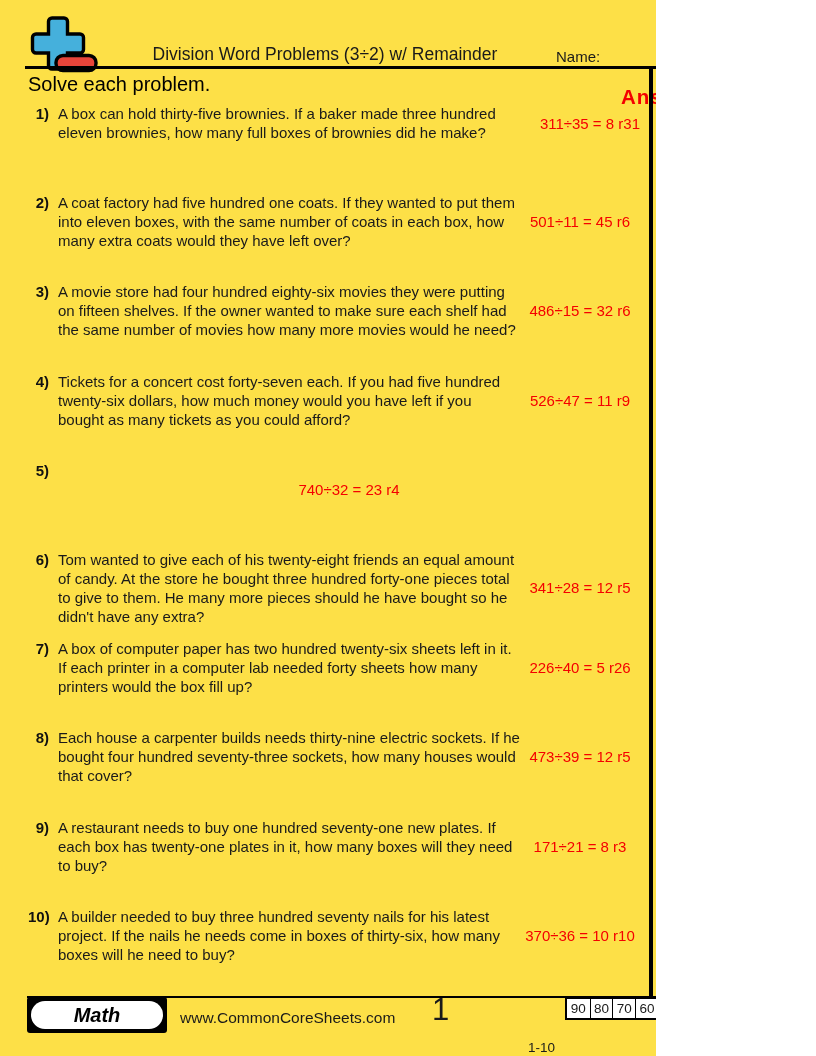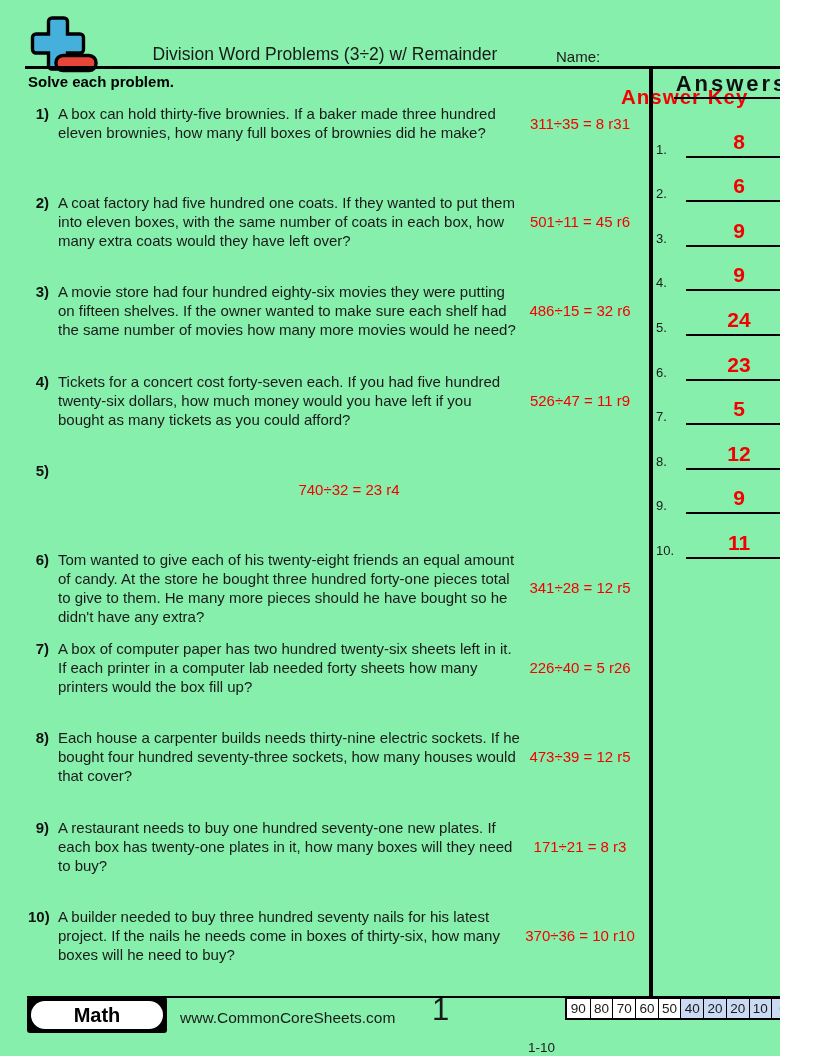--- a/index.html
+++ b/index.html
@@ -1,41 +1,41 @@
 <!DOCTYPE html>
 <html><head>
 <meta charset="utf-8">
 <style>
   * { margin: 0; padding: 0; box-sizing: border-box; }
   html, body { background: #ffffff; }
   body { font-family: "Liberation Sans", sans-serif; color: #111111; }
   .page {
     position: relative;
-    width: 780px;
+    width: 656px;
     height: 1056px;
-    background: #86efac;
+    background: #fde047;
     overflow: hidden;
   }
 
   
   .logo { position: absolute; left: 25px; top: 15px; width: 74px; height: 58px; }
   .wtitle {
     position: absolute; left: 90px; top: 44px; width: 470px;
     text-align: center; font-size: 17.5px; font-weight: 500; color: #1a1a1a;
     white-space: nowrap;
   }
   .name-label { position: absolute; left: 556px; top: 48px; font-size: 15px; color: #1a1a1a; }
   .name-value {
     position: absolute; left: 621px; top: 41px;
     font-size: 20.5px; font-weight: bold; color: #f40000; letter-spacing: 1px;
     white-space: nowrap;
     margin-top: 44px;
   }
   .header-line { position: absolute; left: 25px; top: 66px; width: 787px; height: 3px; background: #000; }
-  .instruction { position: absolute; left: 28px; top: 73px; font-size: 15px; font-weight: bold; color: #000; }
+  .instruction { position: absolute; left: 28px; top: 73px; font-size: 20px; font-weight: normal; color: #000; }
 
   
   .problems { position: absolute; left: 28px; top: 104px; width: 612px; }
   .problem { display: flex; align-items: flex-start; height: 89.2px; }
   .pnum { width: 30px; padding-right: 9px; text-align: right; font-size: 15px; font-weight: bold; line-height: 19px; flex: none; }
   .ptext { width: 462px; font-size: 15px; line-height: 19px; color: #1a1a1a; flex: none; }
   .peq { flex: 1; display: flex; align-items: center; justify-content: center; }
   .peq span { color: #f40000; font-size: 15px; white-space: nowrap; }
 
   
@@ -56,21 +56,21 @@
   .aline { flex: 1; border-bottom: 2px solid #000; text-align: center; }
   .aval { display: block; color: #f40000; font-weight: bold; font-size: 21px; line-height: 1; padding-bottom: 4px; }
 
   
   .footer-line { position: absolute; left: 27px; top: 996px; width: 785px; height: 2px; background: #000; }
   .math-badge { position: absolute; left: 27px; top: 997px; width: 140px; height: 36px; background: #000; border-radius: 3px; }
   .math-pill {
     position: absolute; left: 4px; top: 4px; right: 4px; bottom: 4px;
     background: #fff; border-radius: 15px;
     display: flex; align-items: center; justify-content: center;
-    font-size: 20px; font-weight: bold; color: #000;
+    font-size: 20px; font-weight: bold; color: #000; font-style: italic;
   }
   .website { position: absolute; left: 180px; top: 1009px; font-size: 15.5px; color: #1a1a1a; }
   .page-num { position: absolute; left: 432px; top: 992px; font-size: 31px; font-weight: 400; color: #1a1a1a; }
   .score-label { position: absolute; left: 528px; top: 999px; font-size: 13.5px; color: #1a1a1a; margin-top: 41px; }
   .score-grid { position: absolute; left: 565px; top: 997px; display: flex; border: 2px solid #000; background: #fff; }
   .scell {
     width: 22.7px; height: 19px; line-height: 19px; text-align: center;
     font-size: 13.5px; color: #1a1a1a; border-left: 1.5px solid #000;
   }
   .scell:first-child { border-left: none; }
@@ -90,21 +90,21 @@
   <div class="name-label">Name:</div>
   <div class="name-value">Answer Key</div>
   <div class="header-line"></div>
   <div class="instruction">Solve each problem.</div>
 
   <div class="problems">
 
       <div class="problem">
         <div class="pnum">1)</div>
         <div class="ptext">A box can hold thirty-five brownies. If a baker made three hundred eleven brownies, how many full boxes of brownies did he make?</div>
-        <div class="peq" style="height: 38px;">
+        <div class="peq" style="height: 38px; justify-content: flex-end;">
           <span>311÷35 = 8 r31</span>
         </div>
       </div>
 
       <div class="problem">
         <div class="pnum">2)</div>
         <div class="ptext">A coat factory had five hundred one coats. If they wanted to put them into eleven boxes, with the same number of coats in each box, how many extra coats would they have left over?</div>
         <div class="peq" style="height: 57px;">
           <span>501÷11 = 45 r6</span>
         </div>

